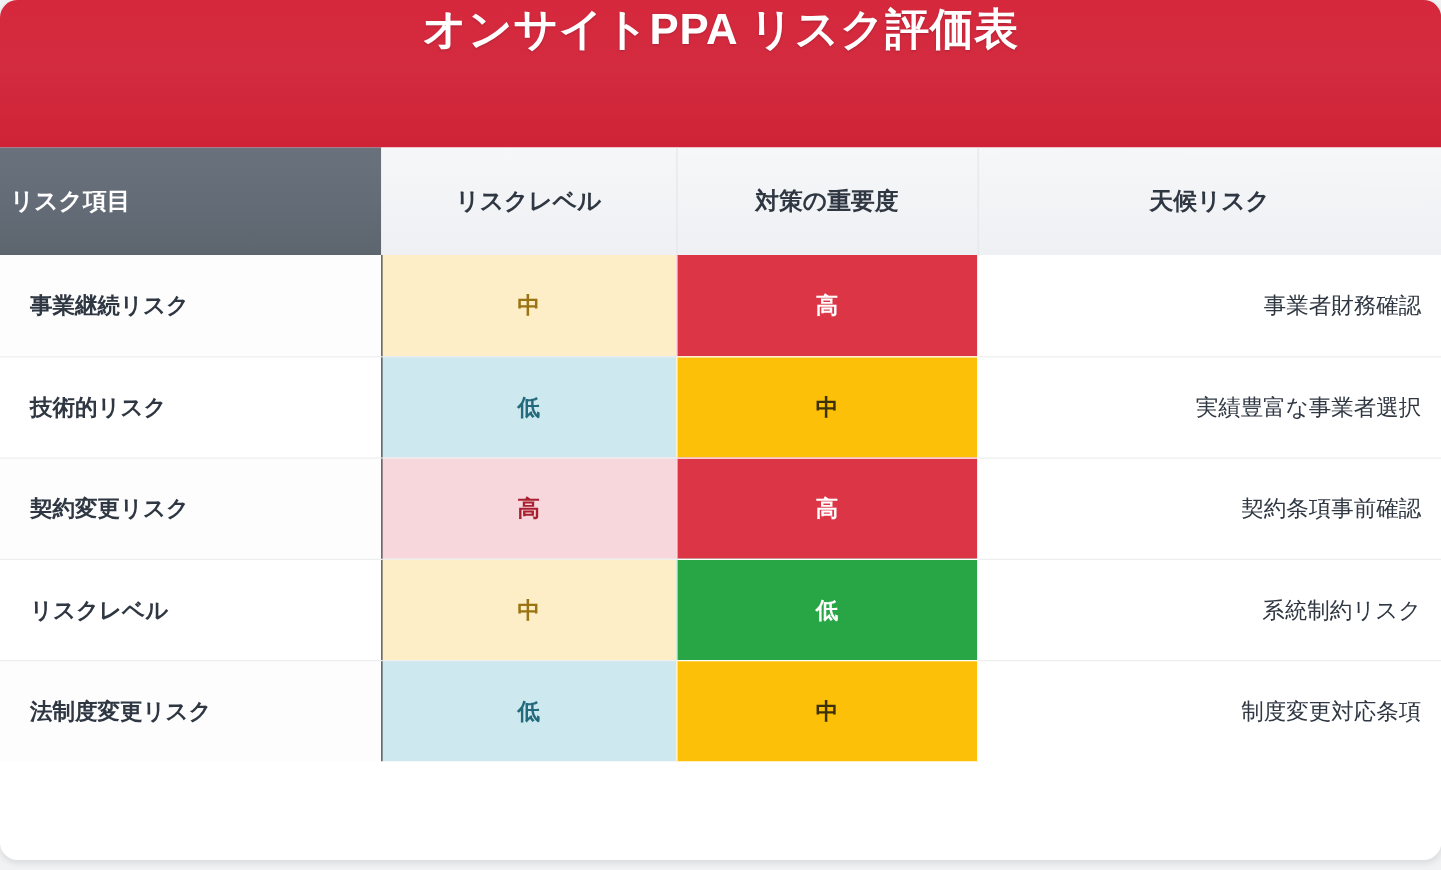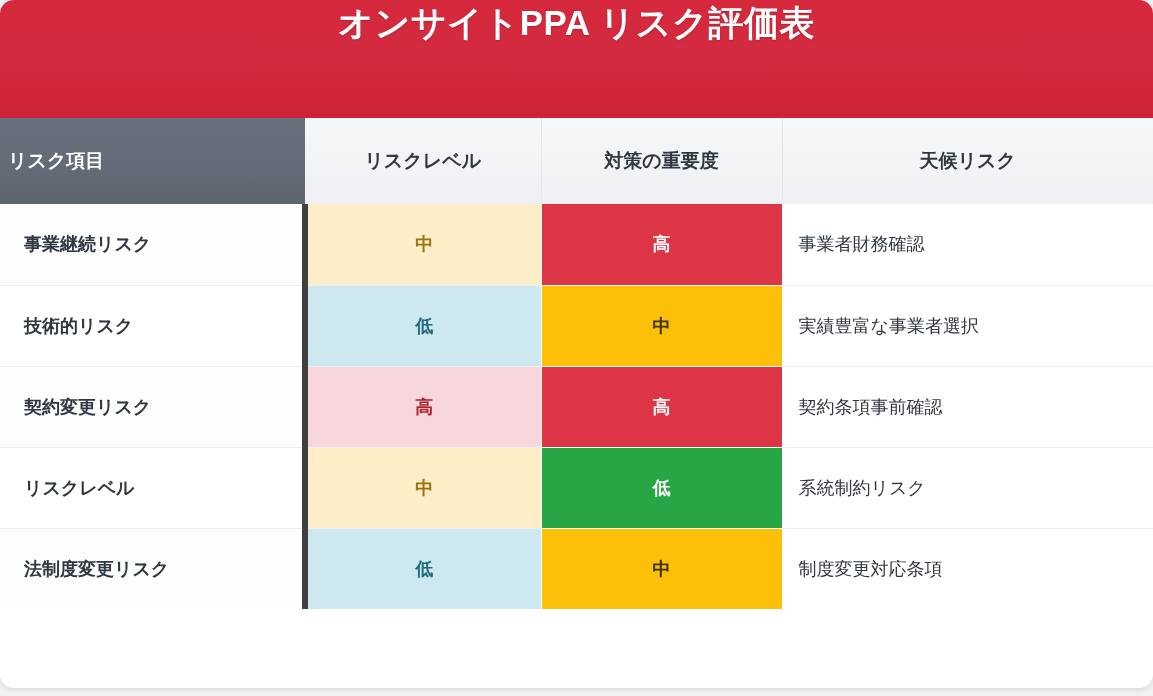--- a/index.html
+++ b/index.html
@@ -85,21 +85,21 @@
     border-bottom: 1px solid #eceef0;
   }
   tbody tr:last-child td { border-bottom: none; }
 
   td.item {
     padding-left: 24px;
     color: #2f3742;
     font-weight: bold;
     text-align: left;
     background: #fdfdfe;
-    border-right: 6px solid #404040;
+    border-right: 1px solid #404040;
   }
   tbody tr:nth-child(even) td.item { background: #ffffff; }
 
   td.level {
     text-align: center;
     font-weight: bold;
     border-right: 1px solid #ffffff;
   }
   td.level.lv-high { background: #f8d7dc; color: #a8202f; }
   td.level.lv-mid  { background: #fdeec7; color: #9a7412; }
@@ -109,21 +109,21 @@
     text-align: center;
     font-weight: bold;
     border-right: 1px solid #ffffff;
     border-bottom-color: #ffffff;
   }
   td.importance.imp-high { background: #dc3545; color: #ffffff; }
   td.importance.imp-mid  { background: #fcc008; color: #3d3207; }
   td.importance.imp-low  { background: #28a646; color: #ffffff; }
 
   td.measure {
-    text-align: left;
+    text-align: right;
     color: #2f3742;
     background: #ffffff;
     padding: 0 16px;
   }
 </style>
 </head>
 <body>
 
 <div class="card">
 

